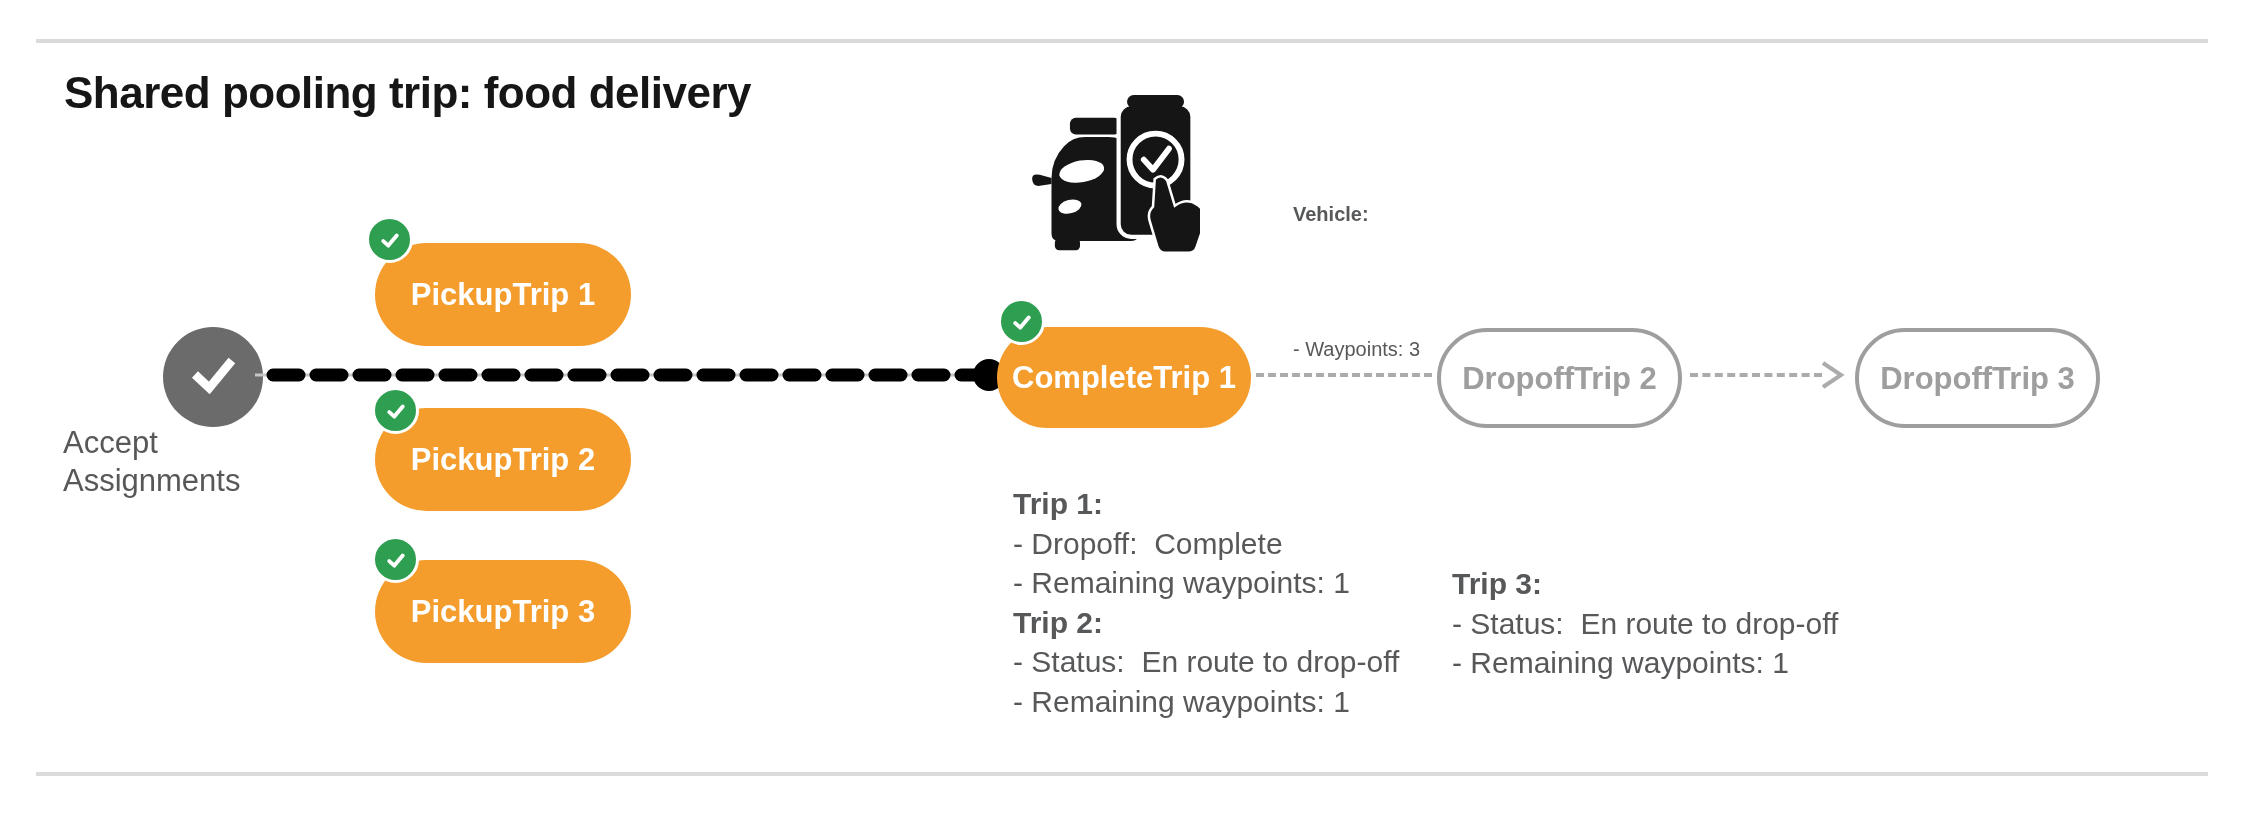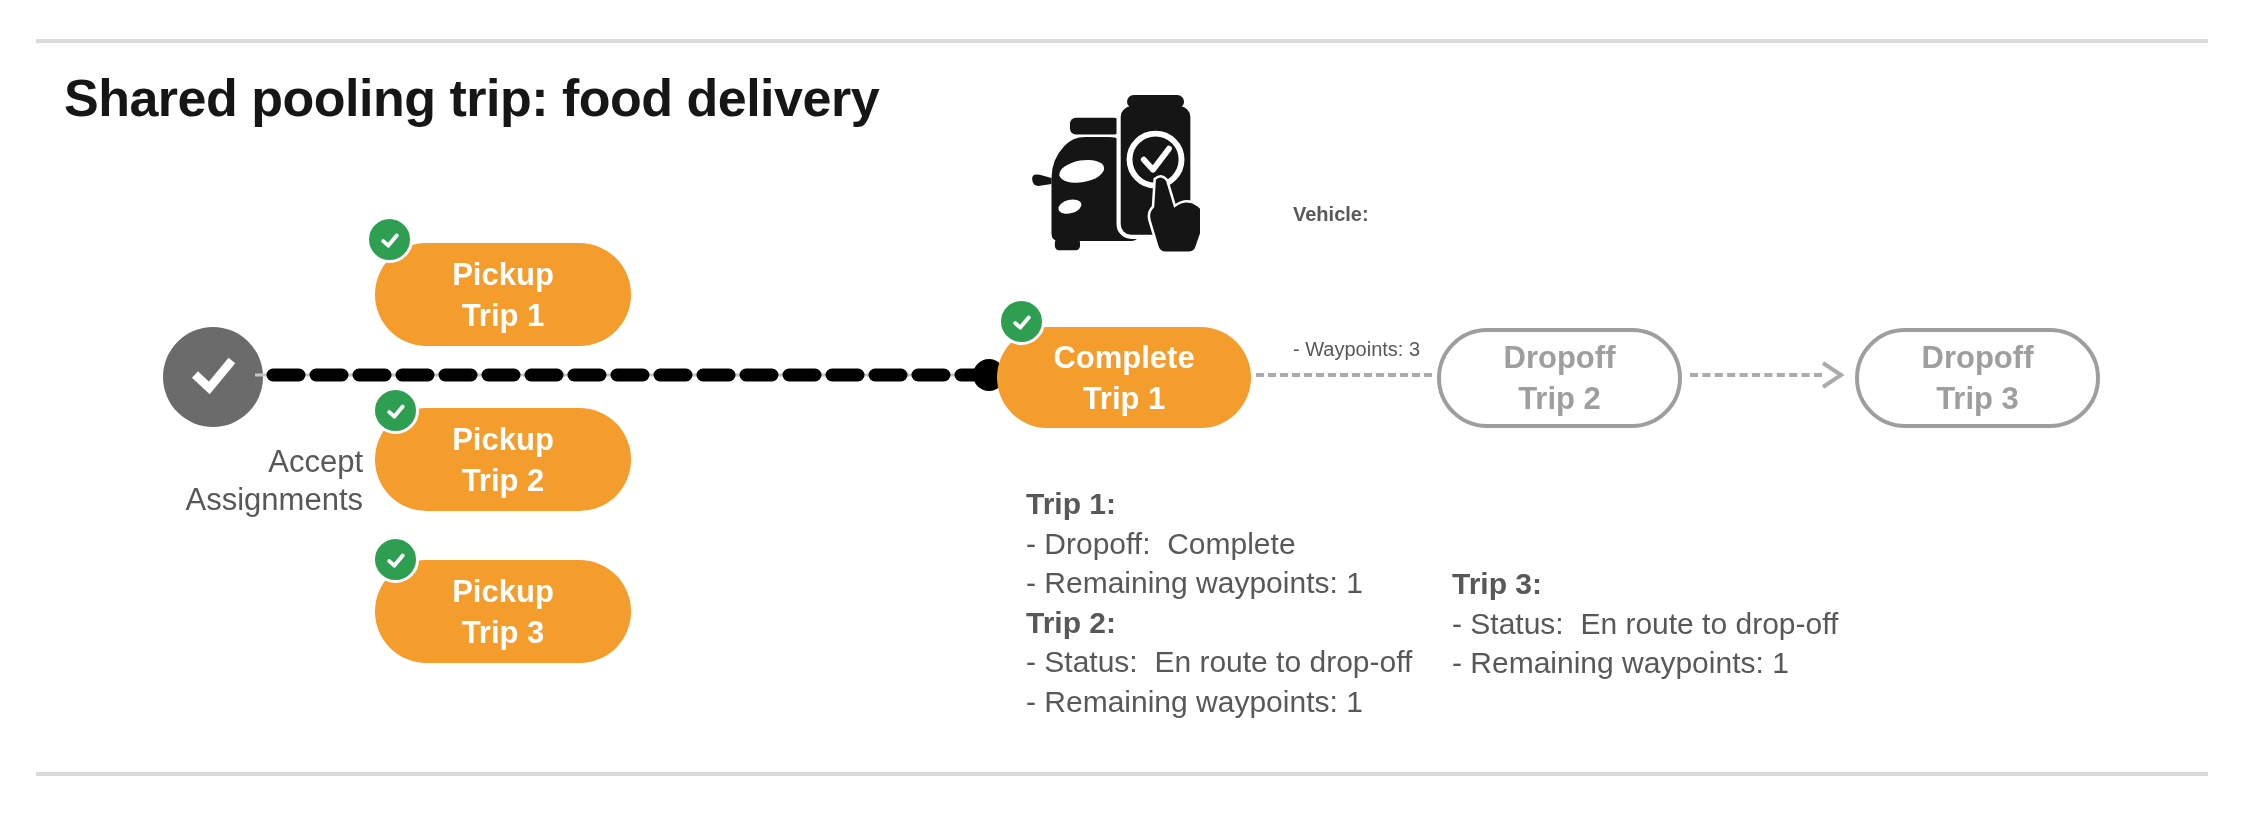--- a/index.html
+++ b/index.html
@@ -16,21 +16,21 @@
     position: absolute;
     height: 4px;
     background: var(--divider-gray, #DADADA);
   }
   .divider.top { left: 36px; width: 2172px; top: 39px; }
   .divider.bottom { left: 36px; width: 2172px; top: 772px; }
 
   .title {
     position: absolute;
     left: 64px; top: 68px;
-    font-size: 52px;
+    font-size: 44px;
     font-weight: 700;
     color: #161616;
     letter-spacing: -0.5px;
     white-space: nowrap;
   }
 
   
   .vehicle-icon { position: absolute; left: 1028px; top: 84px; width: 172px; height: 168px; }
   .vehicle-text {
     position: absolute; left: 1293px; top: 102px;
@@ -41,40 +41,40 @@
   .vehicle-text .v-label { font-weight: 700; }
 
   
   .start-node {
     position: absolute; left: 163px; top: 327px;
     width: 100px; height: 100px; border-radius: 50%;
     background: var(--node-gray, #6B6B6B);
     display: flex; align-items: center; justify-content: center;
   }
   .start-label {
-    position: absolute; left: 63px; top: 443px; width: 300px;
-    text-align: right;
+    position: absolute; left: 63px; top: 424px; width: 300px;
+    text-align: left;
     font-size: 31px; line-height: 38px;
     color: var(--text-gray, #57585A);
   }
 
   
   .route-line { position: absolute; left: 255px; top: 355px; width: 740px; height: 40px; }
   .route-dot {
     position: absolute; left: 973px; top: 359px;
     width: 32px; height: 32px; border-radius: 50%;
     background: #000;
   }
 
   
   .pill {
     position: absolute;
     width: 256px; height: 103px;
     border-radius: 52px;
-    display: flex; flex-direction: column;
+    display: flex; flex-direction: row;
     align-items: center; justify-content: center;
     font-size: 31px; font-weight: 700; line-height: 41px;
     text-align: center;
   }
   .pill.filled { background: var(--orange, #F49C2C); color: #ffffff; }
   .pill.outline {
     background: #ffffff;
     border: 4px solid var(--outline-gray, #9E9E9E);
     color: var(--outline-gray, #9E9E9E);
     width: 245px; height: 100px; text-align: right;
@@ -108,21 +108,21 @@
   .connector-1 { left: 1256px; width: 176px; }
   .connector-2 { left: 1690px; width: 132px; }
   .arrow-head { position: absolute; left: 1816px; top: 358px; }
 
   
   .trip-block {
     position: absolute;
     font-size: 30px; line-height: 39.5px;
     color: var(--text-gray, #57585A);
   }
-  .trip-block-left { left: 1013px; top: 484px; width: 520px; margin-left: 13px; }
+  .trip-block-left { left: 1013px; top: 484px; width: 520px; }
   .trip-block-right { left: 1452px; top: 564px; width: 520px; }
   .trip-header { font-weight: 700; white-space: pre; }
   .trip-line { white-space: pre; }
 </style>
 </head>
 <body>
 
 <div class="canvas" style="--orange: #F49C2C; --green: #2E9E50; --node-gray: #6B6B6B; --text-gray: #57585A; --outline-gray: #9E9E9E; --divider-gray: #DADADA; --connector-gray: #ABABAB;">
 
   <div class="divider top"></div>

